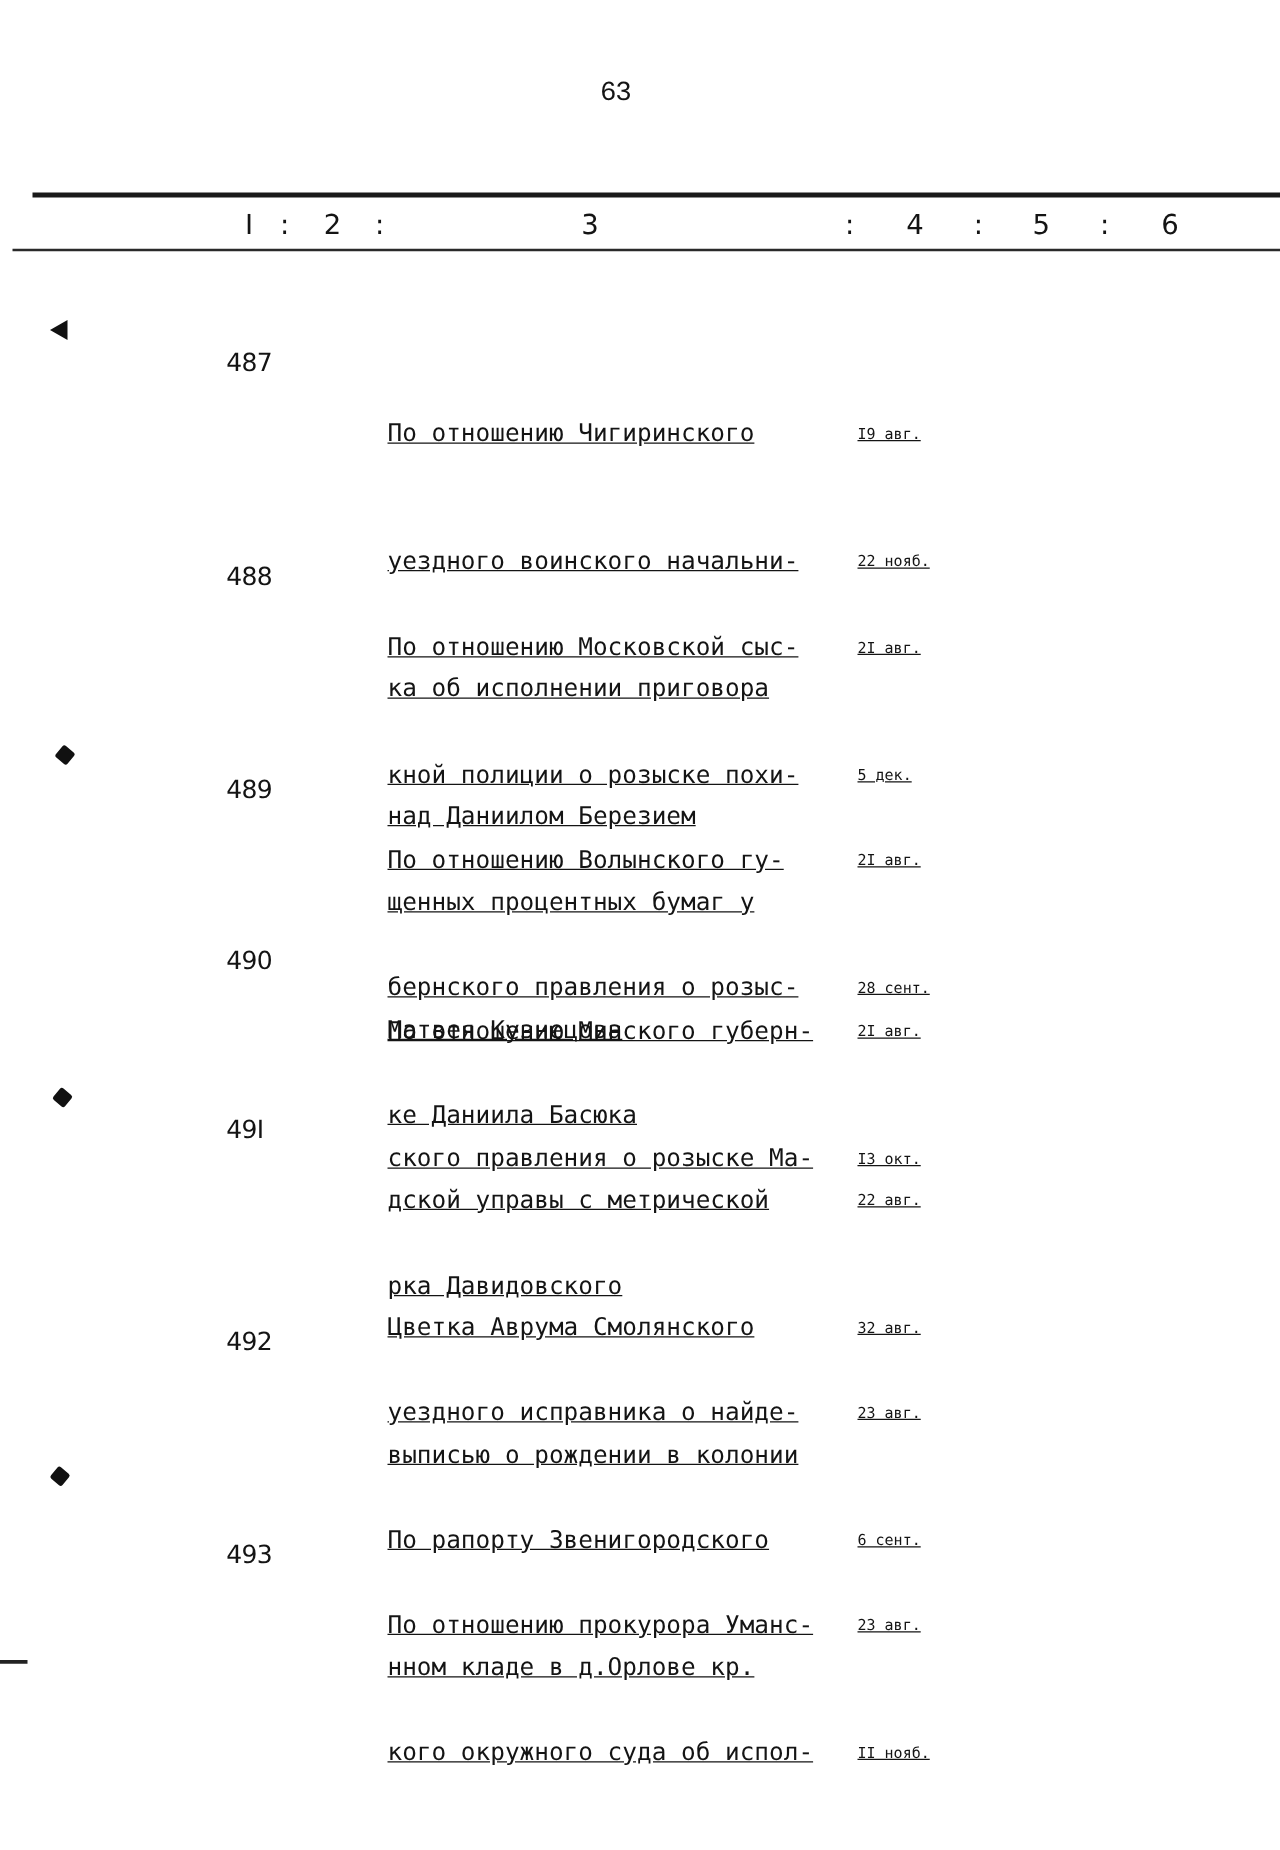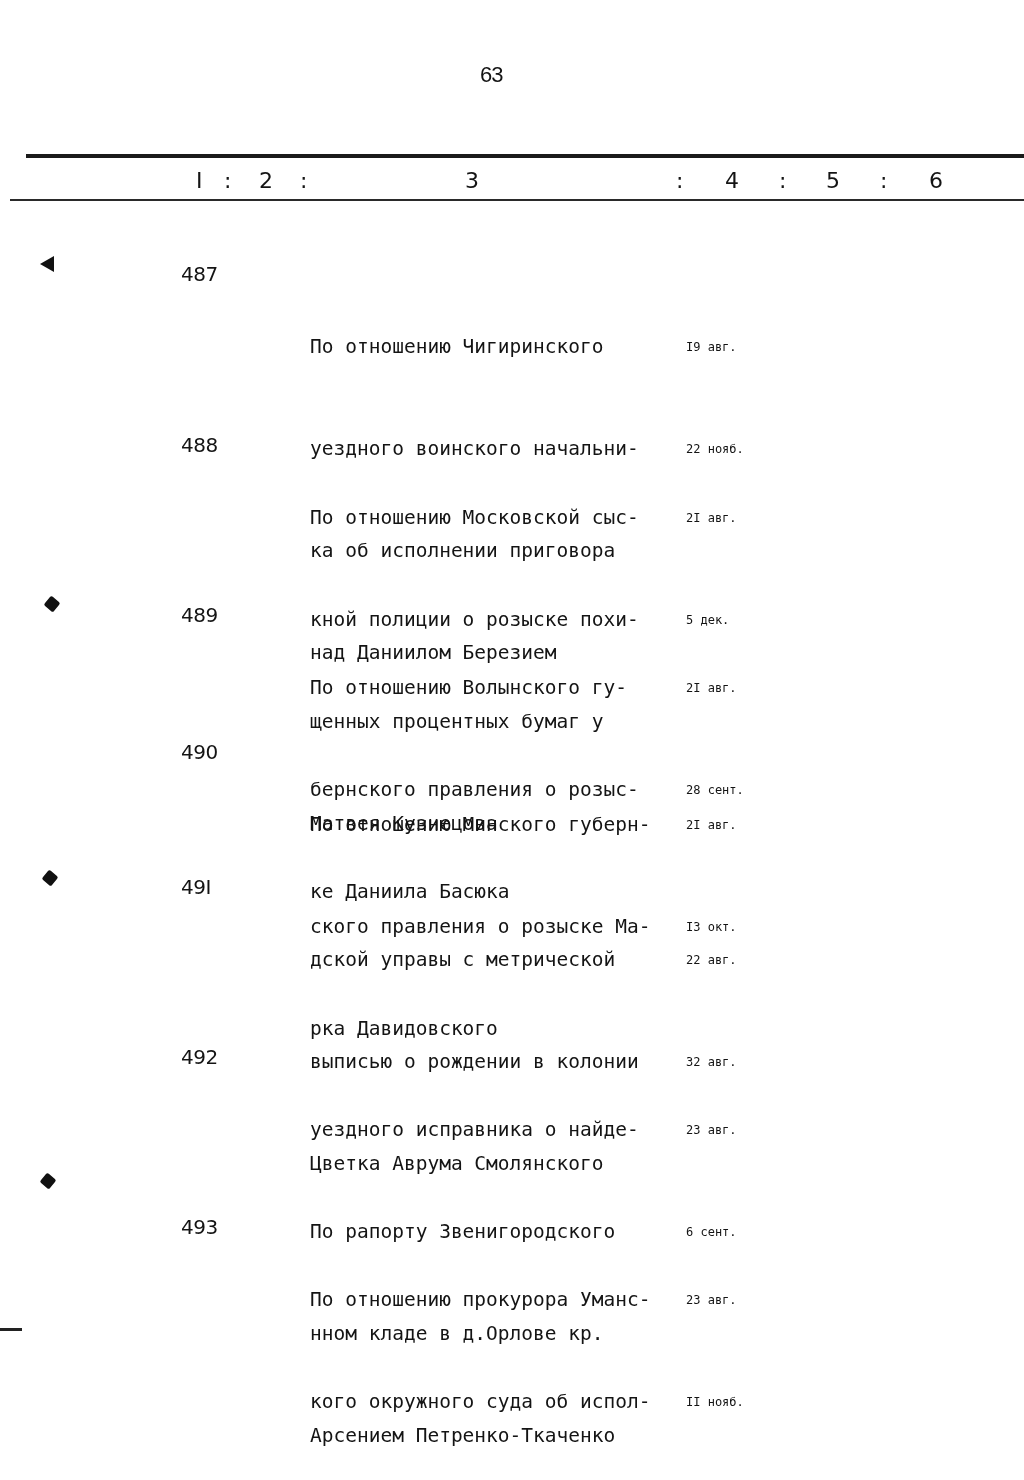--- a/index.html
+++ b/index.html
@@ -4,47 +4,47 @@
   <style>
     html, body { margin: 0; padding: 0; }
     body {
       width: 1024px; height: 1480px; background: #ffffff; position: relative;
       overflow: hidden;
       font-family: "DejaVu Sans Mono", "Liberation Mono", monospace;
       color: #141414;
     }
     .page-number {
       position: absolute; top: 62px; left: 480px; font-size: 22px;
-      font-family: Liberation Sans, sans-serif; font-weight: normal; letter-spacing: -1px;
+      font-family: Liberation Mono, monospace; font-weight: normal; letter-spacing: -1px;
     }
     .rule-top {
       position: absolute; top: 154px; left: 26px; width: 998px; height: 4px; background: #1a1a1a;
     }
     .rule-bottom {
       position: absolute; top: 199px; left: 10px; width: 1014px; height: 2px; background: #2a2a2a;
     }
     .col-header {
       position: absolute; top: 168px; left: 0; width: 1024px; height: 30px;
       font-family: "DejaVu Sans", sans-serif; font-size: 22px;
     }
     .col-header span { position: absolute; top: 0; }
     .entry { position: absolute; left: 0; width: 1024px; }
     .entry .num {
-      position: absolute; left: 181px; top: 0;
+      position: absolute; left: 181px; top: 16px;
       font-family: "DejaVu Sans", sans-serif; font-size: 20px; letter-spacing: -0.5px;
     }
     .entry .desc {
       position: absolute; left: 310px; top: 0; font-size: 19.5px; line-height: 34px;
       white-space: pre;
     }
     .entry .dates {
       position: absolute; left: 686px; top: 0; font-size: 12px; line-height: 34px;
       white-space: pre;
     }
-    .entry .desc div, .entry .dates div { height: 34px; }
+    .entry .desc div, .entry .dates div { height: 34px; text-decoration: underline; }
     .mark { position: absolute; width: 0; height: 0; }
     .mark-tri {
       border-top: 8px solid transparent; border-bottom: 8px solid transparent;
       border-right: 14px solid #111;
     }
     .mark-blob {
       width: 12px; height: 12px; background: #111; transform: rotate(40deg);
       border-radius: 2px;
     }
     .dash-mark {
@@ -123,36 +123,35 @@
   <div class="dates">
     <div>2I авг.</div>
     <div>I3 окт.</div>
   </div>
 </div>
 
 <div class="entry" style="top:875px">
   <div class="num">49I</div>
   <div class="desc">
     <div>дской управы с метрической</div>
+    <div>Цветка Аврума Смолянского</div>
     <div>выписью о рождении в колонии</div>
-    <div>Цветка Аврума Смолянского</div>
   </div>
   <div class="dates">
     <div>22 авг.</div>
     <div>32 авг.</div>
   </div>
 </div>
 
 <div class="entry" style="top:1045px">
   <div class="num">492</div>
   <div class="desc">
     <div>уездного исправника о найде-</div>
     <div>По рапорту Звенигородского</div>
     <div>нном кладе в д.Орлове кр.</div>
-    <div>Арсением Петренко-Ткаченко</div>
   </div>
   <div class="dates">
     <div>23 авг.</div>
     <div>6 сент.</div>
   </div>
 </div>
 
 <div class="entry" style="top:1215px">
   <div class="num">493</div>
   <div class="desc">

